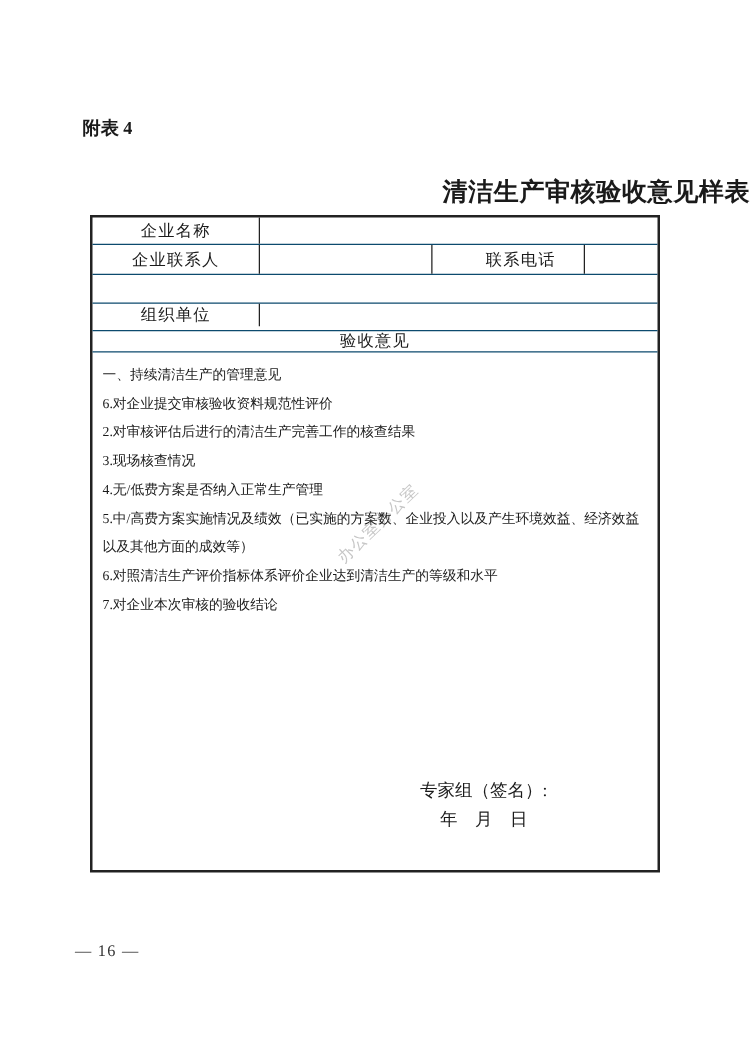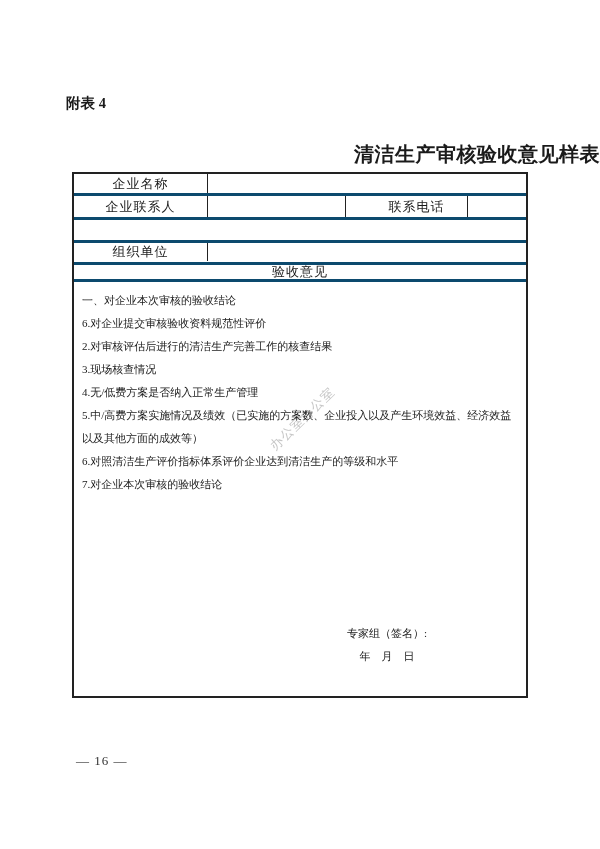--- a/index.html
+++ b/index.html
@@ -21,21 +21,21 @@
   .watermark {
     position:absolute; left:255px; top:410px; width:95px;
     text-align:center; transform:rotate(-44deg); transform-origin:center;
     color:#c6c6c6; font-size:13px; letter-spacing:1px;
     pointer-events:none; white-space:nowrap;
   }
   .acceptance-table {
     position:absolute; left:72px; top:172px; width:456px; height:526px;
     border:2px solid #222; display:flex; flex-direction:column;
   }
-  .trow { display:flex; border-bottom:3px solid #0c4a6e; flex-shrink:0;gap:20px; }
+  .trow { display:flex; border-bottom:1px solid #0c4a6e; flex-shrink:0;gap:20px; }
   .cell { display:flex; align-items:center; }
   .cell-label {
     justify-content:center; font-size:13px; letter-spacing:1px;
     border-right:1px solid #222; text-align:center;
   }
   .w-label { width:134px; }
   .r1 { height:22px; }
   .r2 { height:24px; }
   .r3 { height:23px; }
   .r4 { height:22px;flex-direction:column; }
@@ -47,24 +47,24 @@
     flex:1; display:flex; align-items:center; justify-content:center;
     font-size:13px; letter-spacing:1px;
   }
   .opinion-body {
     flex:1; position:relative; padding:7px 8px 0 8px;
     font-size:11px; line-height:23px;
   }
   .op-line { min-height:23px; }
   .signature-block {
     position:absolute; left:253px; top:448px; width:120px;
-    text-align:center; font-size:11px; line-height:23px;
+    text-align:center; font-size:14px; line-height:23px;
   }
   .page-number {
-    position:absolute; left:76px; top:753px;
+    position:absolute; left:60px; top:753px;
     font-size:13px; line-height:15px; color:#333; letter-spacing:1px;
   }
 </style>
 </head>
 <body>
 
 <div class="page">
 
   <div class="annex">附表 4</div>
 
@@ -93,21 +93,21 @@
     <div class="trow r4">
       <div class="cell cell-label w-label">组织单位</div>
       <div class="cell cell-value"></div>
     </div>
 
     <div class="trow r5">
       <div class="section-header">验收意见</div>
     </div>
 
     <div class="opinion-body">
-      <div class="op-line">一、对企业本次审核的验收结论</div>
+      <div class="op-line">一、持续清洁生产的管理意见</div>
       <div class="op-line">6.对企业提交审核验收资料规范性评价</div>
       <div class="op-line">2.对审核评估后进行的清洁生产完善工作的核查结果</div>
       <div class="op-line">3.现场核查情况</div>
       <div class="op-line">4.无/低费方案是否纳入正常生产管理</div>
       <div class="op-line">5.中/高费方案实施情况及绩效（已实施的方案数、企业投入以及产生环境效益、经济效益以及其他方面的成效等）</div>
       <div class="op-line">6.对照清洁生产评价指标体系评价企业达到清洁生产的等级和水平</div>
       <div class="op-line">7.对企业本次审核的验收结论</div>
     </div>
 
     <div class="signature-block">

